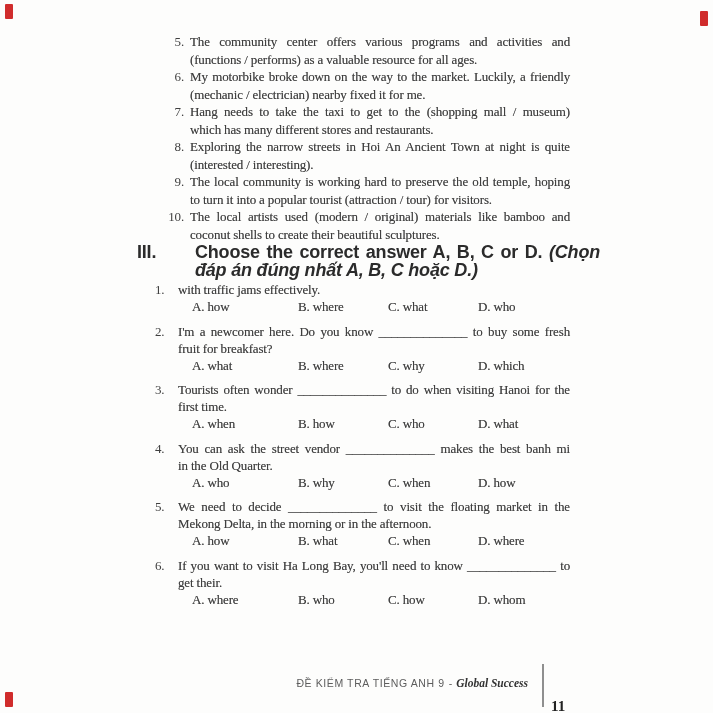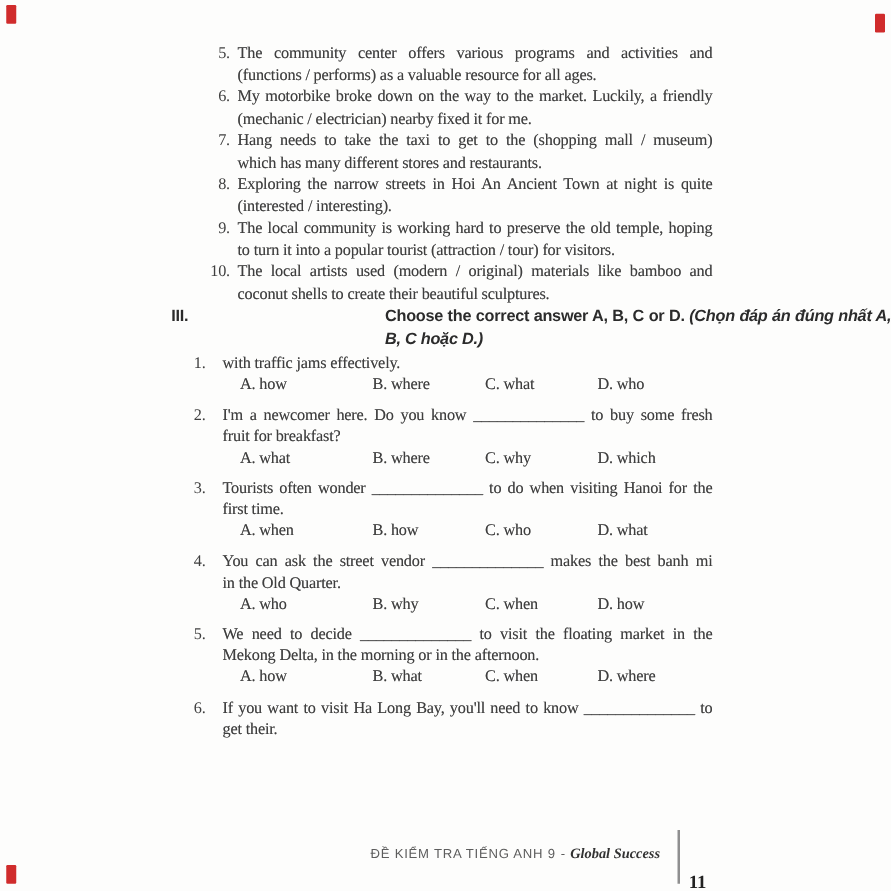--- a/index.html
+++ b/index.html
@@ -30,21 +30,21 @@
   
   .item{display:flex;margin-left:162px;font-size:13px;line-height:17.5px;letter-spacing:-0.15px;}
   .item .num{flex:0 0 28px;width:28px;box-sizing:border-box;padding-right:6px;text-align:right;}
   .item .lines{width:380px;}
   .jline{text-align:justify;text-align-last:justify;}
   .lline{text-align:left;}
 
   
   .h3{display:flex;margin-left:137px;margin-top:1px;margin-bottom:2px;
       font-family:"Liberation Sans","DejaVu Sans",sans-serif;
-      font-weight:bold;color:#2b2b2b;font-size:13px;line-height:17.5px;letter-spacing:-0.2px;justify-content:space-between;}
+      font-weight:bold;color:#2b2b2b;font-size:18px;line-height:17.5px;letter-spacing:-0.2px;}
   .h3 .hnum{flex:0 0 26px;width:26px;}
   .h3 .htext{width:405px;text-align:justify;margin-left:32px;}
   .h3 .hitalic{font-style:italic;}
 
   
   .q{display:flex;margin-left:155px;margin-bottom:7.5px;font-size:13px;line-height:17px;letter-spacing:-0.15px;}
   .q .num{flex:0 0 23px;width:23px;text-align:left;}
   .q .lines{width:392px;}
   .opts{display:grid;grid-template-columns:106px 90px 90px auto;padding-left:14px;line-height:17px;}
   .opt{white-space:nowrap;}
@@ -181,20 +181,26 @@
               <span class="opt">C. when</span>
               <span class="opt">D. where</span>
             </div>
           </div>
         </div>
         <div class="q">
           <span class="num">6.</span>
           <div class="lines">
             <div class="jline">If you want to visit Ha Long Bay, you'll need to know ______________ to</div>
             <div class="lline">get their.</div>
+            <div class="opts">
+              <span class="opt">A. where</span>
+              <span class="opt">B. who</span>
+              <span class="opt">C. how</span>
+              <span class="opt">D. whom</span>
+            </div>
           </div>
         </div>
       </div>
 
   </div>
 
   <div class="footer-text">
     <span class="footer-series">ĐỀ KIỂM TRA TIẾNG ANH 9</span>
     <span class="footer-sep">-</span>
     <span class="footer-brand">Global Success</span>

